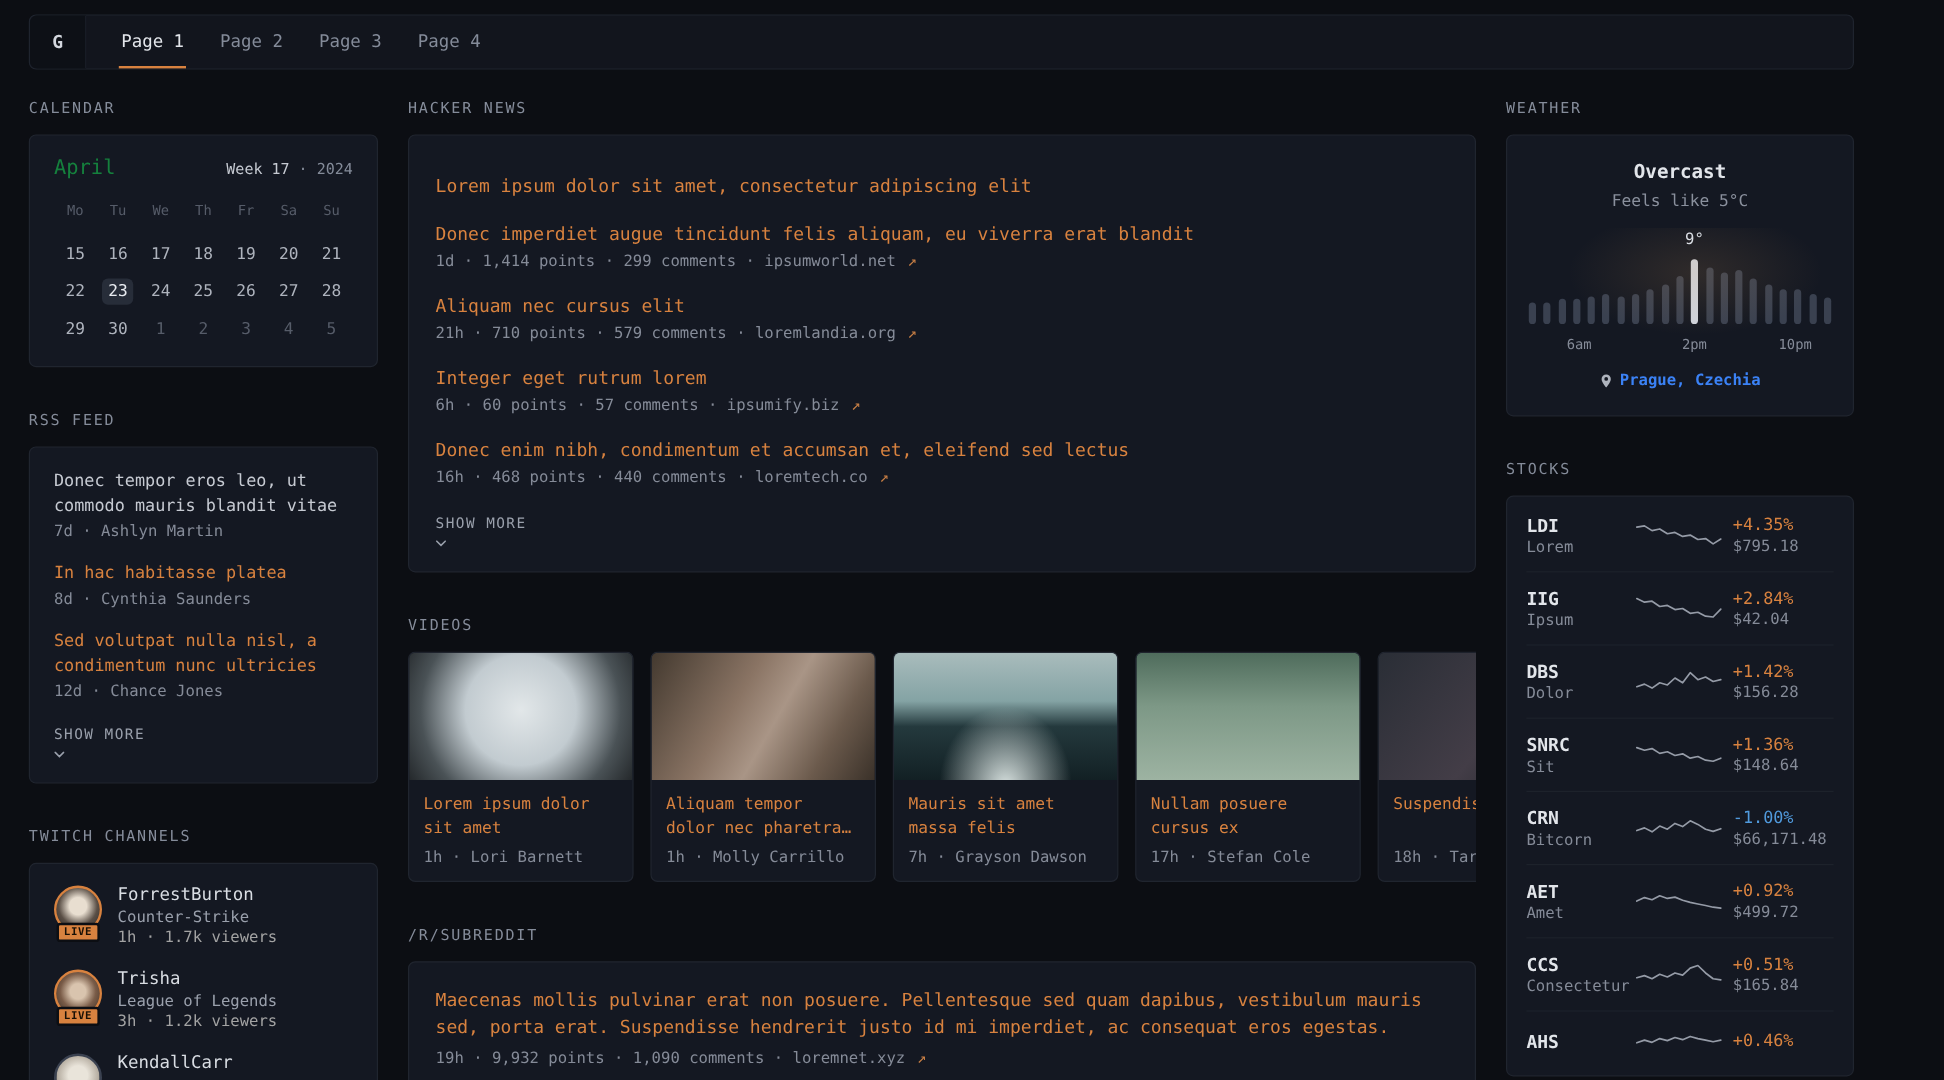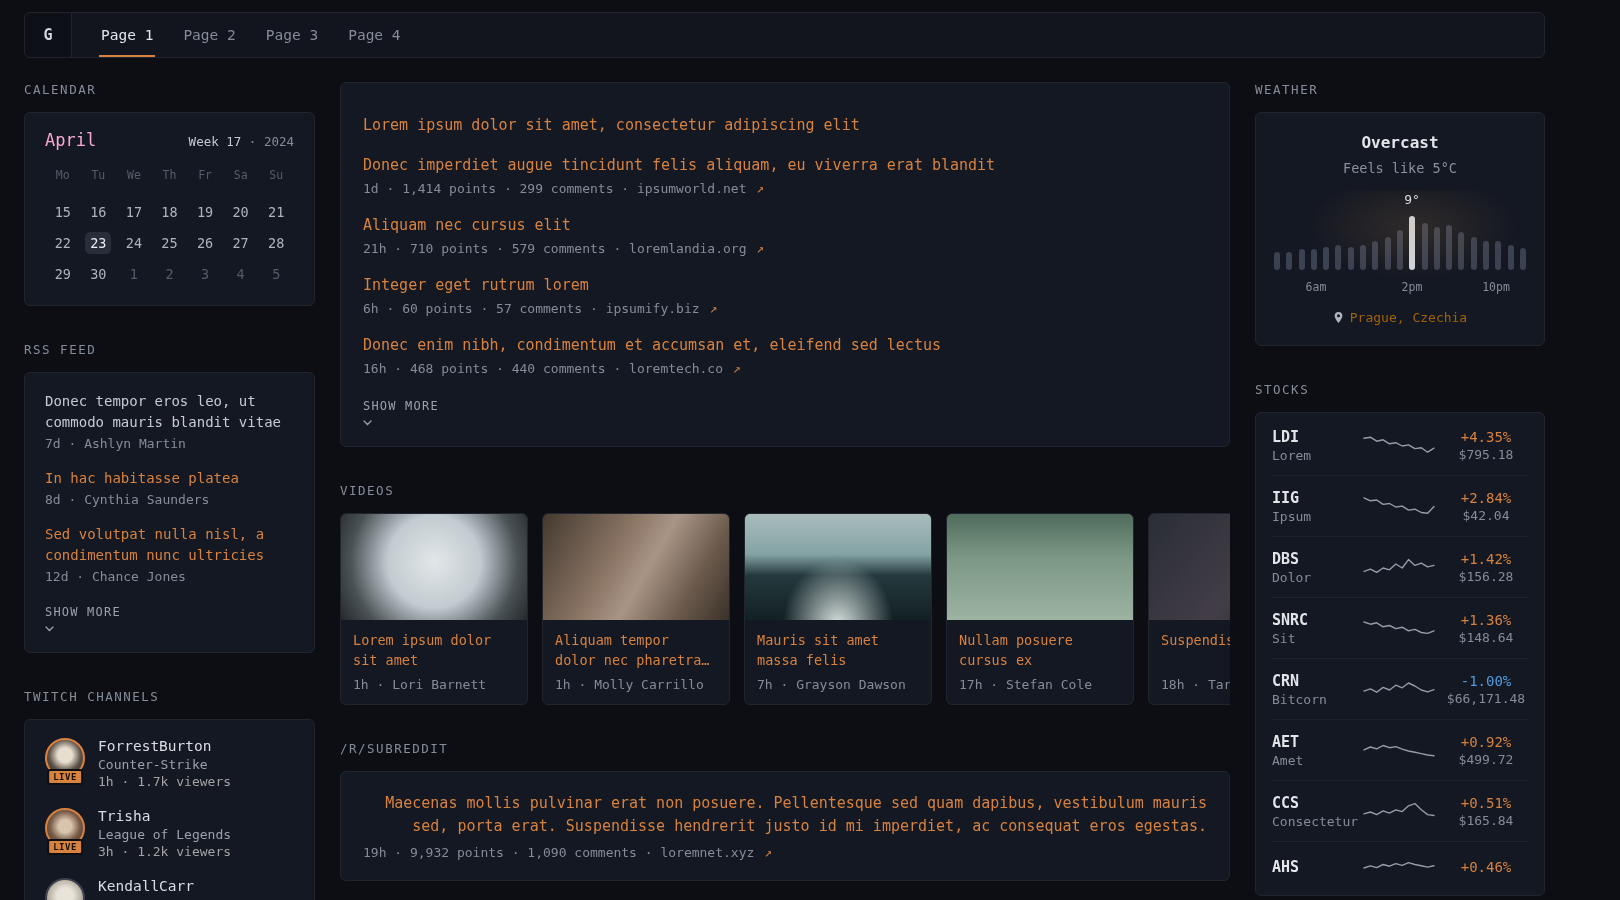--- a/index.html
+++ b/index.html
@@ -52,21 +52,21 @@
   }
   .card {
     background:#141822;
     border:1px solid #20252f;
     border-radius:6px;
   }
 
   
   .cal-card { padding:17px 20px 16px; }
   .cal-head { display:flex; justify-content:space-between; align-items:baseline; }
-  .cal-month { color:#f9a8d4; font-size:17px; }
+  .cal-month { color:#15803d; font-size:17px; }
   .cal-meta { font-size:12.5px; color:#848b99; }
   .cal-week { color:#c6cad2; }
   .cal-grid { display:grid; grid-template-columns:repeat(7,1fr); margin-top:14px; }
   .cal-weekdays { margin-top:18px; }
   .cal-wd { text-align:center; font-size:11.5px; color:#565c69; }
   .cal-cell { display:flex; justify-content:center; align-items:center; height:31px; cursor:pointer; }
   .cal-day {
     display:inline-block; min-width:26px; padding:3px 2px;
     text-align:center; font-size:13.5px; color:#aeb3bd; border-radius:5px;
   }
@@ -129,21 +129,21 @@
   .thumb-2 { background:linear-gradient(120deg, #43392f 0%, #8a7464 38%, #a99586 55%, #6b5a4c 78%, #3a3129 100%); }
   .thumb-3 { background:radial-gradient(ellipse at 50% 105%, #d8e2e0 0%, rgba(216,226,224,0) 42%), linear-gradient(#a9bcbc 0%, #84a3a4 38%, #24393d 58%, #122024 100%); }
   .thumb-4 { background:linear-gradient(#4f6c5c 0%, #7d9886 42%, #9db3a2 100%); }
   .thumb-5 { background:linear-gradient(130deg, #2a2e36 0%, #433d47 55%, #16191f 100%); }
   .video-body { padding:10px 12px 12px; }
   .video-title { display:block; color:#d8823f; font-size:13.5px; line-height:20px; height:40px; overflow:hidden; }
   .video-meta { margin-top:7px; color:#858b98; font-size:13px; }
 
   
   .sr-card { padding:20px 22px; }
-  .sr-title { display:block; color:#d8823f; font-size:15px; line-height:23px;text-align:right; }
+  .sr-title { display:block; color:#d8823f; font-size:15px; line-height:23px; }
   .sr-meta { margin-top:7px; color:#858b98; font-size:13px; }
 
   
   .weather-card { padding:20px 18px 18px; text-align:center; }
   .w-cond { color:#e2e5ea; font-size:16px; font-weight:bold; }
   .w-feels { color:#8a909d; font-size:13.5px; margin-top:8px; }
   .w-chart { position:relative; margin-top:14px; padding-top:24px; }
   .w-chart::before {
     content:""; position:absolute; inset:0;
     background:radial-gradient(ellipse 60% 70% at 55% 35%, rgba(214,156,90,0.14), rgba(0,0,0,0) 70%);
@@ -156,32 +156,32 @@
   .w-bars { display:flex; align-items:flex-end; justify-content:space-between; height:56px; }
   .wbar { width:6px; border-radius:3px; background:#3a4150; }
   .wbar.hl { background:#cfd4dd; }
   .w-times { position:relative; height:18px; margin-top:8px;text-align:center; }
   .w-times span {
     position:absolute; transform:translateX(-50%); top:2px;
     color:#858b98; font-size:11.5px;
   }
   .w-loc {
     margin-top:14px; display:inline-flex; align-items:center; gap:6px;
-    color:#a16207; font-size:13px;
+    color:#3b82f6; font-size:13px;font-weight:bold;
   }
 
   
   .stocks-card { padding:2px 16px; }
   .stock-row { display:flex; align-items:center; gap:8px; padding:13px 0 12px; border-top:1px solid #1d222b; cursor:pointer; }
   .stock-row:first-child { border-top:none; }
   .stock-id { width:82px; flex:none; }
   .stock-sym { color:#e2e5ea; font-size:15px; font-weight:bold; }
   .stock-name { color:#858b98; font-size:13px; margin-top:2px; }
   .stock-spark { flex:none; width:74px; height:26px; }
-  .stock-vals { flex:1; text-align:center; }
+  .stock-vals { flex:1; text-align:left; }
   .stock-change { color:#d8823f; font-size:14px; }
   .stock-change.neg { color:#509add; }
   .stock-price { color:#858b98; font-size:13px; margin-top:2px; }
 
   .chev { display:inline-block; }
 </style>
 </head>
 <body>
 
 <div class="app">
@@ -346,20 +346,21 @@
             </div>
           </div>
         </div>
       </section>
 
     </div>
 
     <div class="col">
 
       <section class="widget">
+        <h2 class="sec-title">HACKER NEWS</h2>
         <div class="card hn-card">
           <article class="hn-item">
             <a class="hn-title">Lorem ipsum dolor sit amet, consectetur adipiscing elit</a>
           </article>
           <article class="hn-item">
             <a class="hn-title">Donec imperdiet augue tincidunt felis aliquam, eu viverra erat blandit</a>
             <div class="hn-meta">
               <span>1d · 1,414 points · 299 comments · ipsumworld.net</span>
               <span class="ext">↗</span>
             </div>

